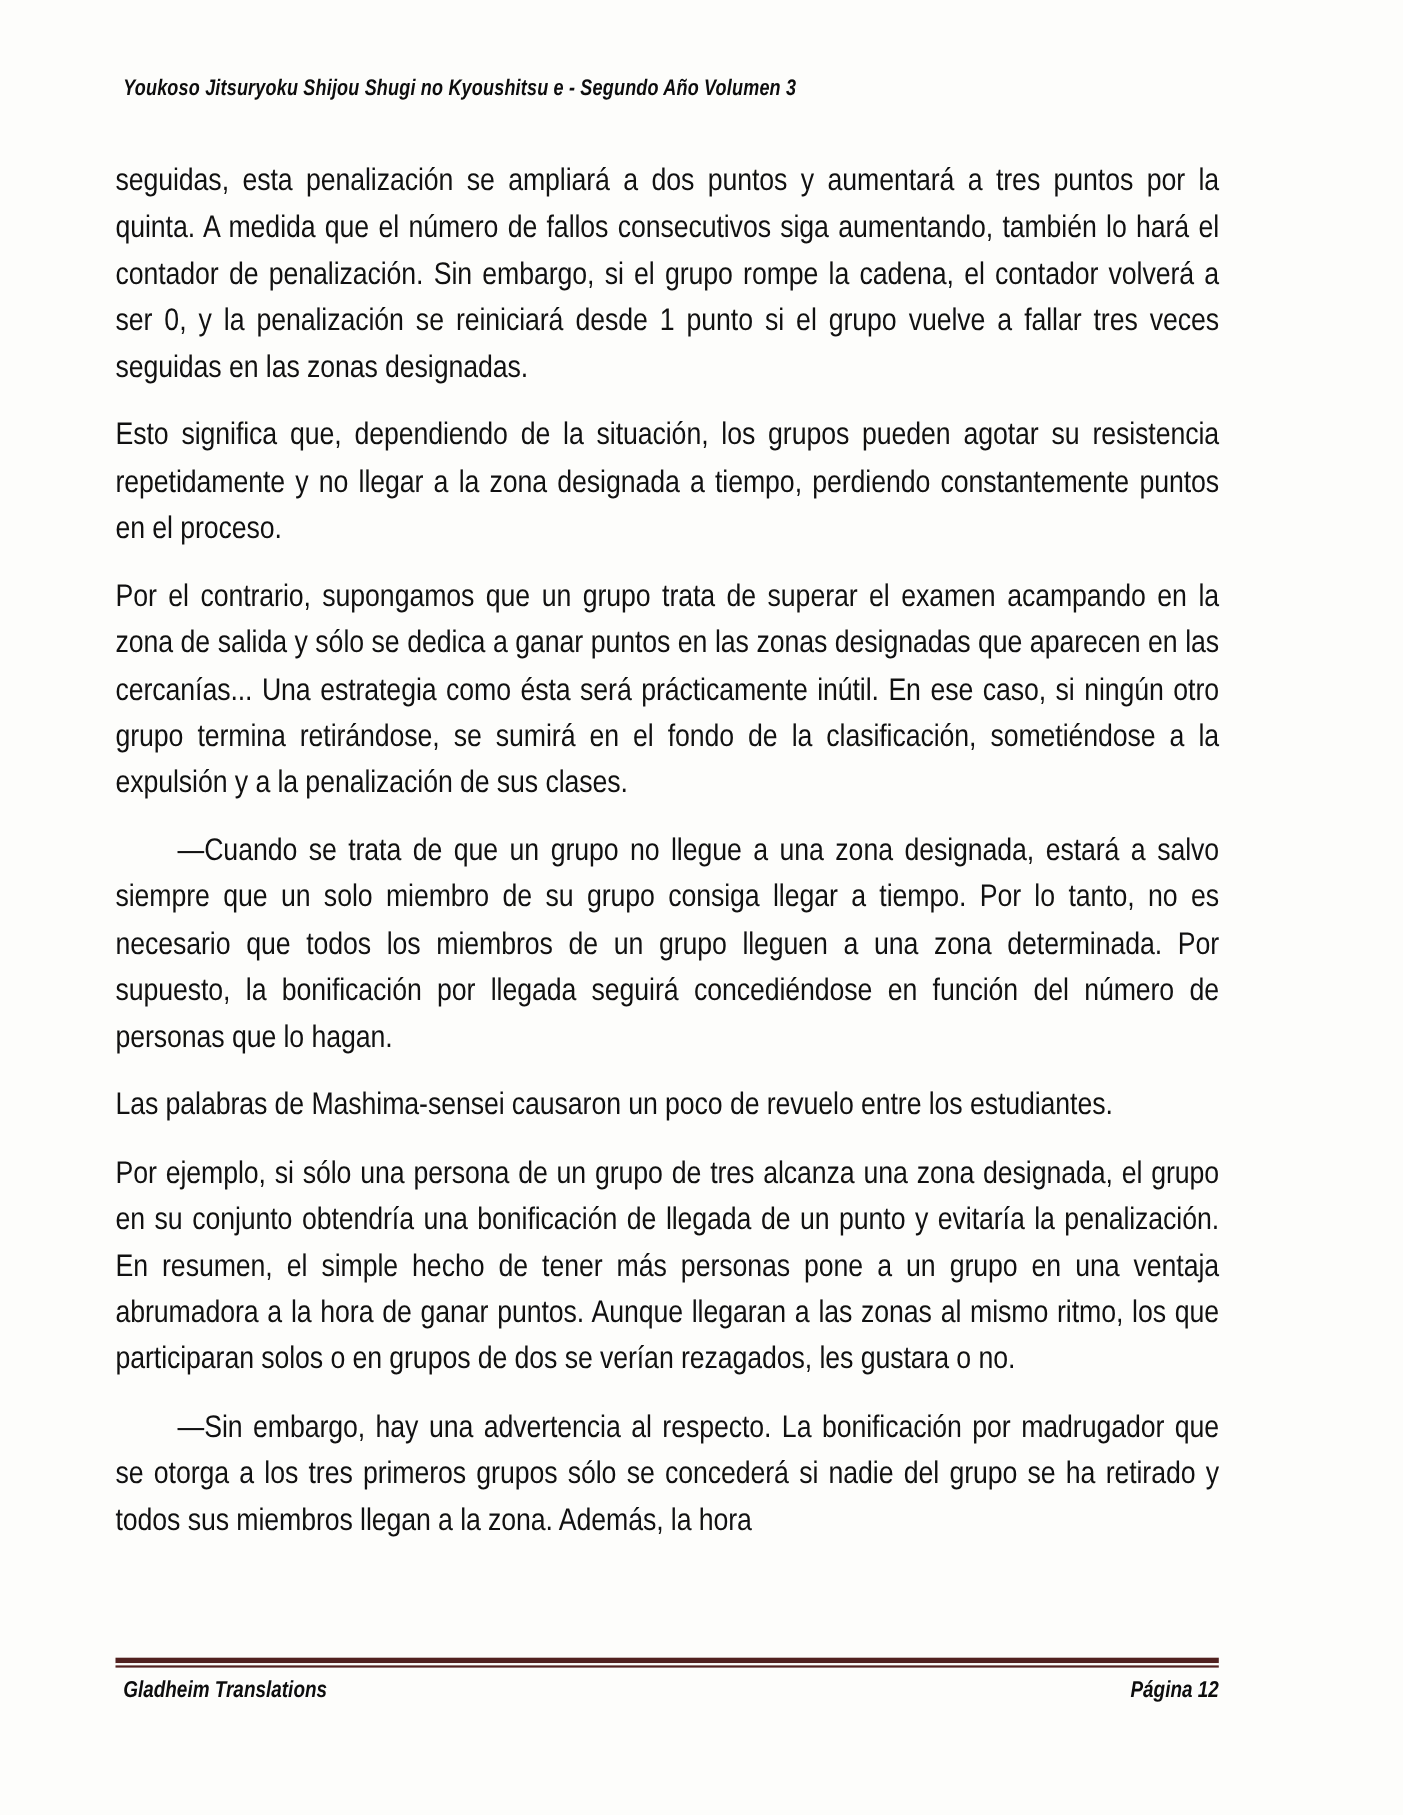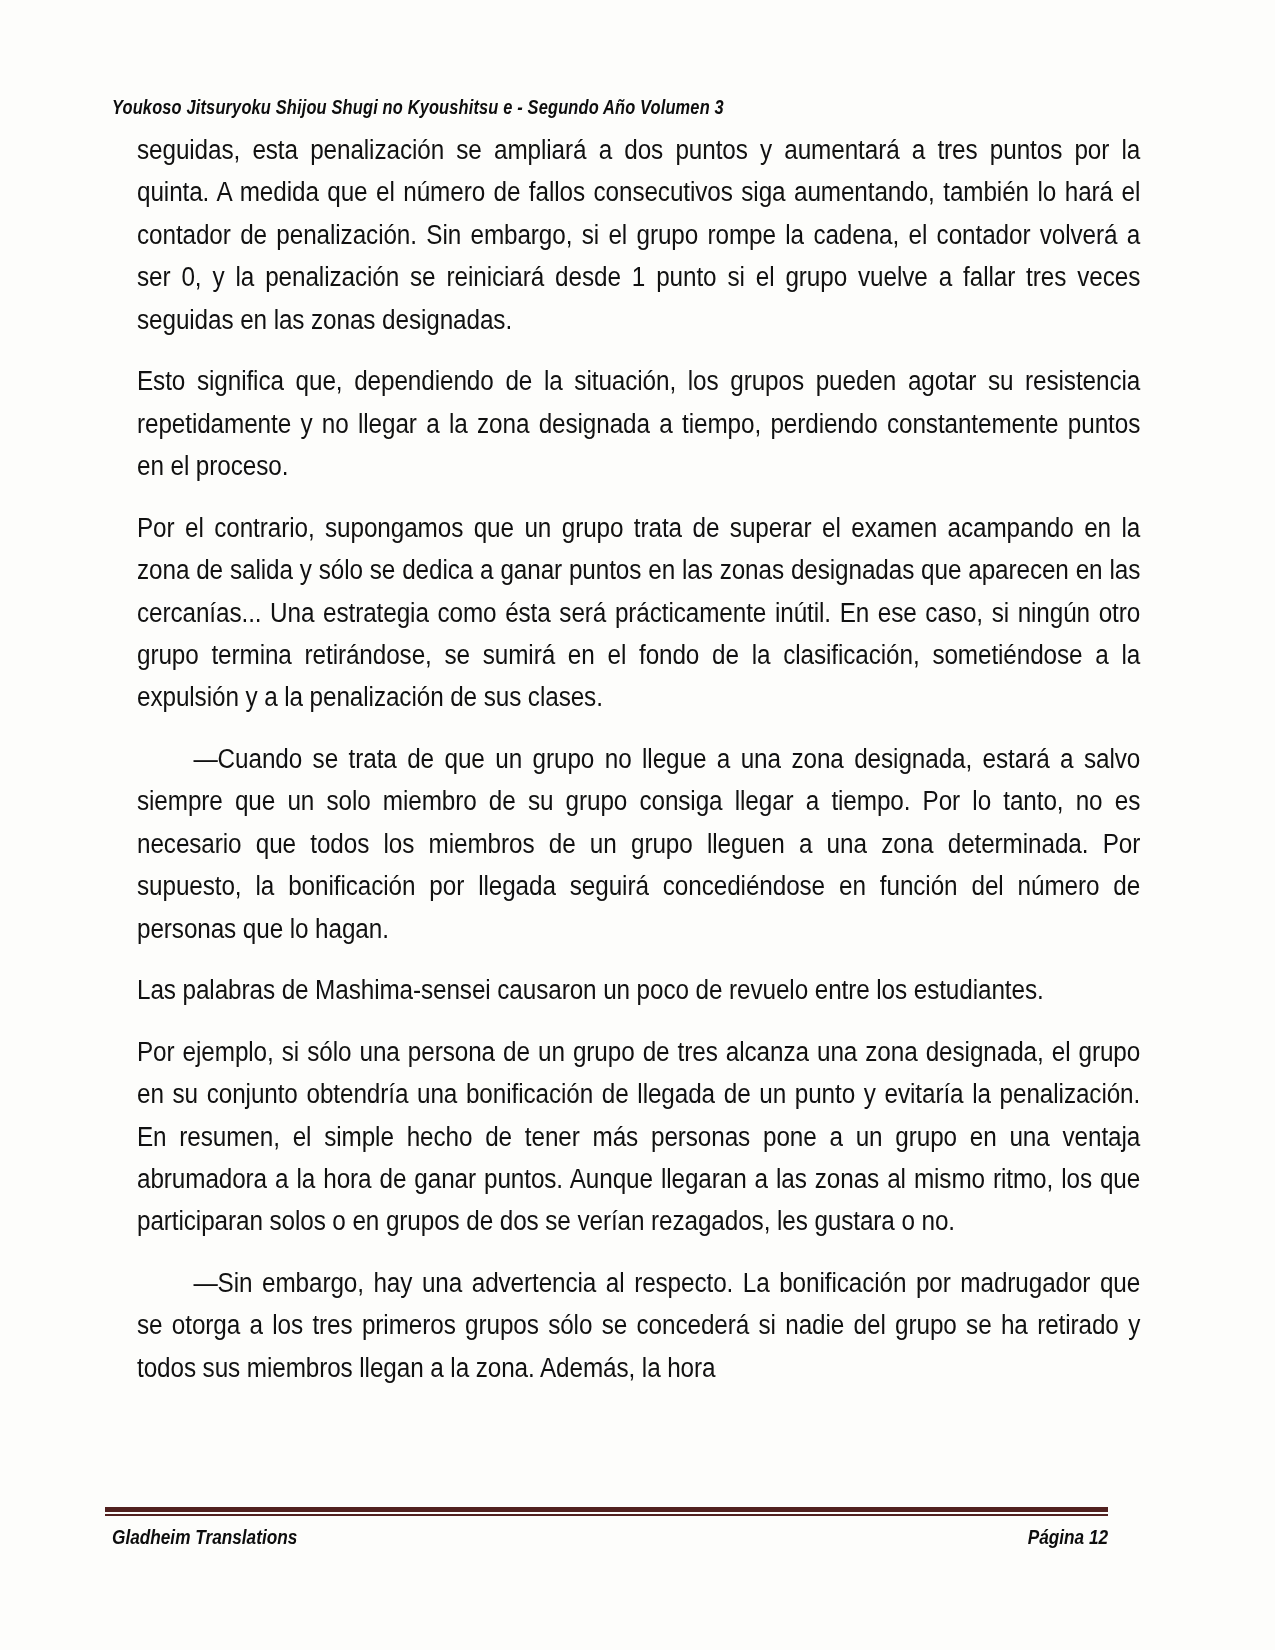--- a/index.html
+++ b/index.html
@@ -18,41 +18,39 @@
     box-sizing: border-box;
     overflow: hidden;
   }
 
   
   .header {
     position: absolute;
     left: 112px;
     top: 68px;
     width: 1000px;
-    margin-top: 27px;
   }
   .header-title {
     font-family: "Liberation Sans Narrow", "Liberation Sans", sans-serif;
     font-size: 20.5px;
     font-weight: bold;
     font-style: italic;
     letter-spacing: 0.2px;
     color: #0d0d0d;
     white-space: nowrap;
     transform: scaleX(0.80);
     transform-origin: left center;
   }
 
   
   .content {
     position: absolute;
     left: 105px;
-    top: 128px;
+    top: 143px;
     width: 1002px;
-    margin-left: 32px;
   }
   .para {
     font-size: 28.4px;
     line-height: 1.495;
     color: #111111;
     text-align: justify;
     margin: 0 0 19px 0;
     transform: scaleX(0.855);
     transform-origin: left top;
     width: 117.1%;

